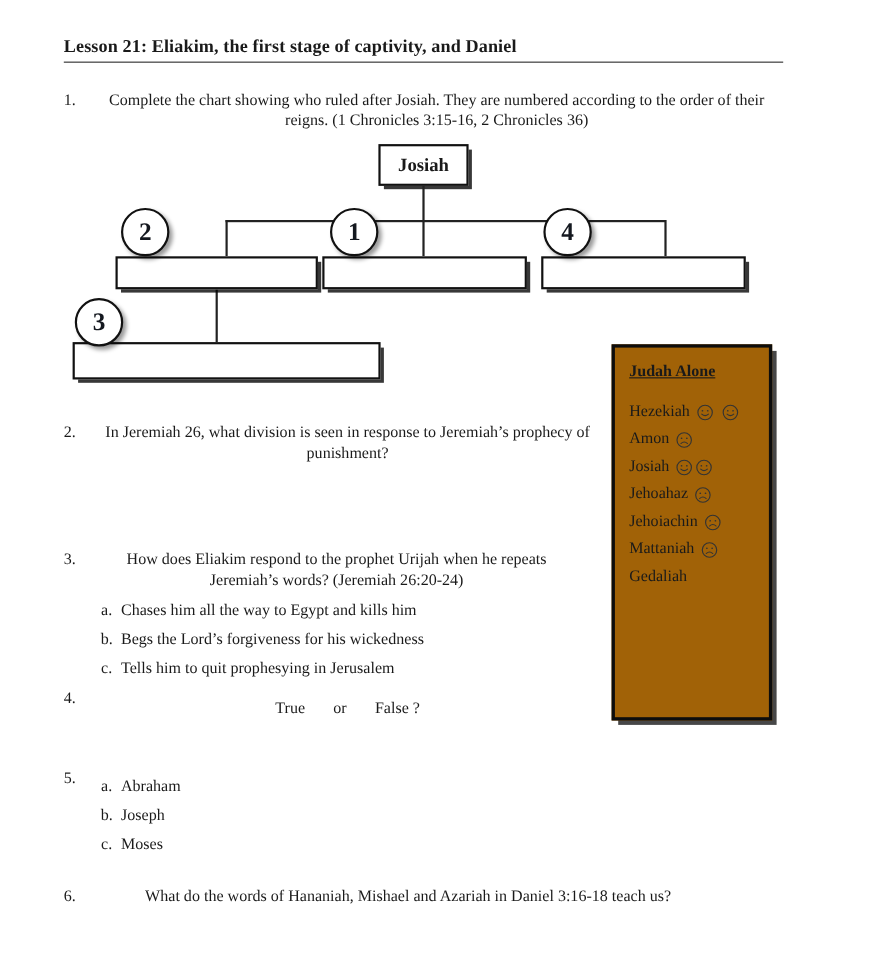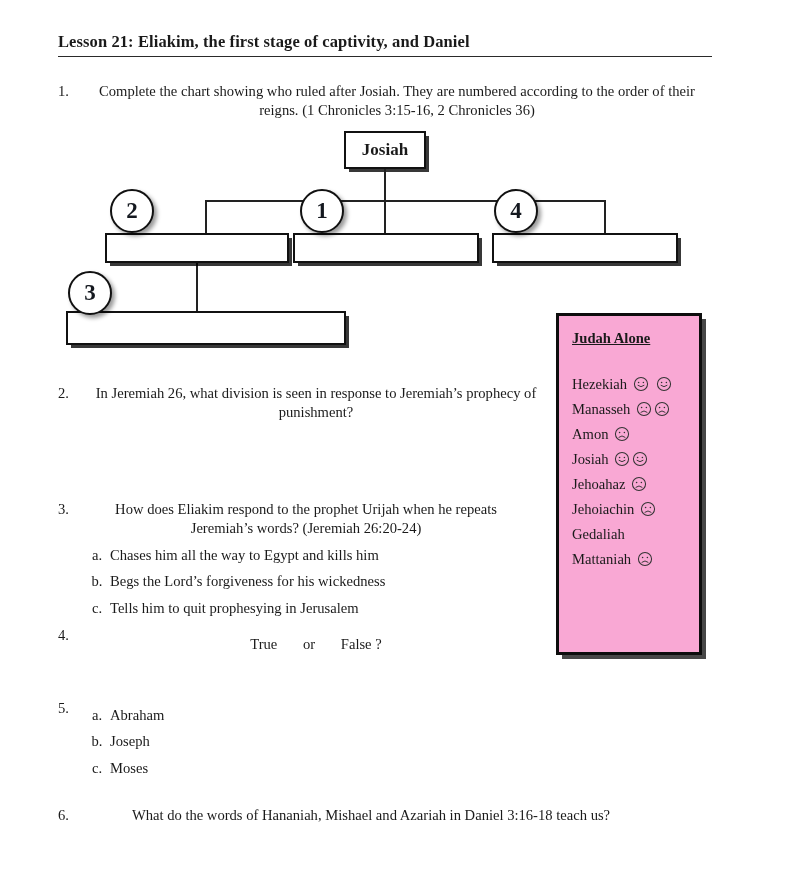--- a/index.html
+++ b/index.html
@@ -113,35 +113,35 @@
     box-sizing: border-box;
   }
 
   
   .panel {
     position: absolute;
     left: 556px;
     top: 313px;
     width: 146px;
     height: 342px;
-    background: #f9a8d4;
+    background: #a16207;
     border: 3px solid #0d0d0d;
     box-shadow: 5px 5px 0 -1px rgba(0,0,0,0.72);
     box-sizing: border-box;
     padding: 14px 0 0 13px;
   }
   .panel-title {
     font-size: 14.6px;
     font-weight: bold;
     text-decoration: underline;
     margin-bottom: 20px;
   }
   .king-row {
     display: flex;
-    align-items: flex-end;
+    align-items: flex-start;
     font-size: 14.6px;
     line-height: 1.0;
     height: 25px;
     width: 118px;
     box-sizing: border-box;
   }
   .king-row.gap-before { }
   .king-row.highlight { background: #d2d2d2; }
   .king-name { white-space: nowrap; }
   .faces {
@@ -223,37 +223,20 @@
         </svg>
         <svg class="face" width="16" height="16" viewBox="0 0 20 20">
           <circle cx="10" cy="10" r="8.2" fill="none" stroke="#333" stroke-width="1.3"></circle>
           <circle cx="7" cy="8" r="0.95" fill="#333"></circle>
             <circle cx="13" cy="8" r="0.95" fill="#333"></circle>
           <path d="M6.2 11.8 Q10 15.2 13.8 11.8" fill="none" stroke="#333" stroke-width="1.2" stroke-linecap="round"></path>
         </svg>
       </span>
     </div>
 
-    <div class="king-row">
-      <span class="king-name">Manasseh</span>
-      <span class="faces">
-        <svg class="face" width="16" height="16" viewBox="0 0 20 20">
-          <circle cx="10" cy="10" r="8.2" fill="none" stroke="#333" stroke-width="1.3"></circle>
-          <circle cx="7" cy="8" r="0.95" fill="#333"></circle>
-            <circle cx="13" cy="8" r="0.95" fill="#333"></circle>
-          <path d="M6.2 14 Q10 10.6 13.8 14" fill="none" stroke="#333" stroke-width="1.2" stroke-linecap="round"></path>
-        </svg>
-        <svg class="face" width="16" height="16" viewBox="0 0 20 20">
-          <circle cx="10" cy="10" r="8.2" fill="none" stroke="#333" stroke-width="1.3"></circle>
-          <circle cx="7" cy="8" r="0.95" fill="#333"></circle>
-            <circle cx="13" cy="8" r="0.95" fill="#333"></circle>
-          <path d="M6.2 14 Q10 10.6 13.8 14" fill="none" stroke="#333" stroke-width="1.2" stroke-linecap="round"></path>
-        </svg>
-      </span>
-    </div>
 
     <div class="king-row gap-before">
       <span class="king-name">Amon</span>
       <span class="faces">
         <svg class="face" width="16" height="16" viewBox="0 0 20 20">
           <circle cx="10" cy="10" r="8.2" fill="none" stroke="#333" stroke-width="1.3"></circle>
           <circle cx="7" cy="8" r="0.95" fill="#333"></circle>
             <circle cx="13" cy="8" r="0.95" fill="#333"></circle>
           <path d="M6.2 14 Q10 10.6 13.8 14" fill="none" stroke="#333" stroke-width="1.2" stroke-linecap="round"></path>
         </svg>
@@ -297,33 +280,33 @@
         <svg class="face" width="16" height="16" viewBox="0 0 20 20">
           <circle cx="10" cy="10" r="8.2" fill="none" stroke="#333" stroke-width="1.3"></circle>
           <circle cx="7" cy="8" r="0.95" fill="#333"></circle>
             <circle cx="13" cy="8" r="0.95" fill="#333"></circle>
           <path d="M6.2 14 Q10 10.6 13.8 14" fill="none" stroke="#333" stroke-width="1.2" stroke-linecap="round"></path>
         </svg>
       </span>
     </div>
 
     <div class="king-row">
+      <span class="king-name">Mattaniah</span>
+      <span class="faces">
+        <svg class="face" width="16" height="16" viewBox="0 0 20 20">
+          <circle cx="10" cy="10" r="8.2" fill="none" stroke="#333" stroke-width="1.3"></circle>
+          <circle cx="7" cy="8" r="0.95" fill="#333"></circle>
+            <circle cx="13" cy="8" r="0.95" fill="#333"></circle>
+          <path d="M6.2 14 Q10 10.6 13.8 14" fill="none" stroke="#333" stroke-width="1.2" stroke-linecap="round"></path>
+        </svg>
+      </span>
+    </div>
+
+    <div class="king-row">
       <span class="king-name">Gedaliah</span>
-    </div>
-
-    <div class="king-row">
-      <span class="king-name">Mattaniah</span>
-      <span class="faces">
-        <svg class="face" width="16" height="16" viewBox="0 0 20 20">
-          <circle cx="10" cy="10" r="8.2" fill="none" stroke="#333" stroke-width="1.3"></circle>
-          <circle cx="7" cy="8" r="0.95" fill="#333"></circle>
-            <circle cx="13" cy="8" r="0.95" fill="#333"></circle>
-          <path d="M6.2 14 Q10 10.6 13.8 14" fill="none" stroke="#333" stroke-width="1.2" stroke-linecap="round"></path>
-        </svg>
-      </span>
     </div>
   </div>
 
   <div class="q" style="left:58px; top:384px; width:490px;">
     <div class="q-num">2.</div>
     <div class="q-body">
       <p>In Jeremiah 26, what division is seen in response to Jeremiah’s prophecy of punishment?</p>
     </div>
   </div>
 

